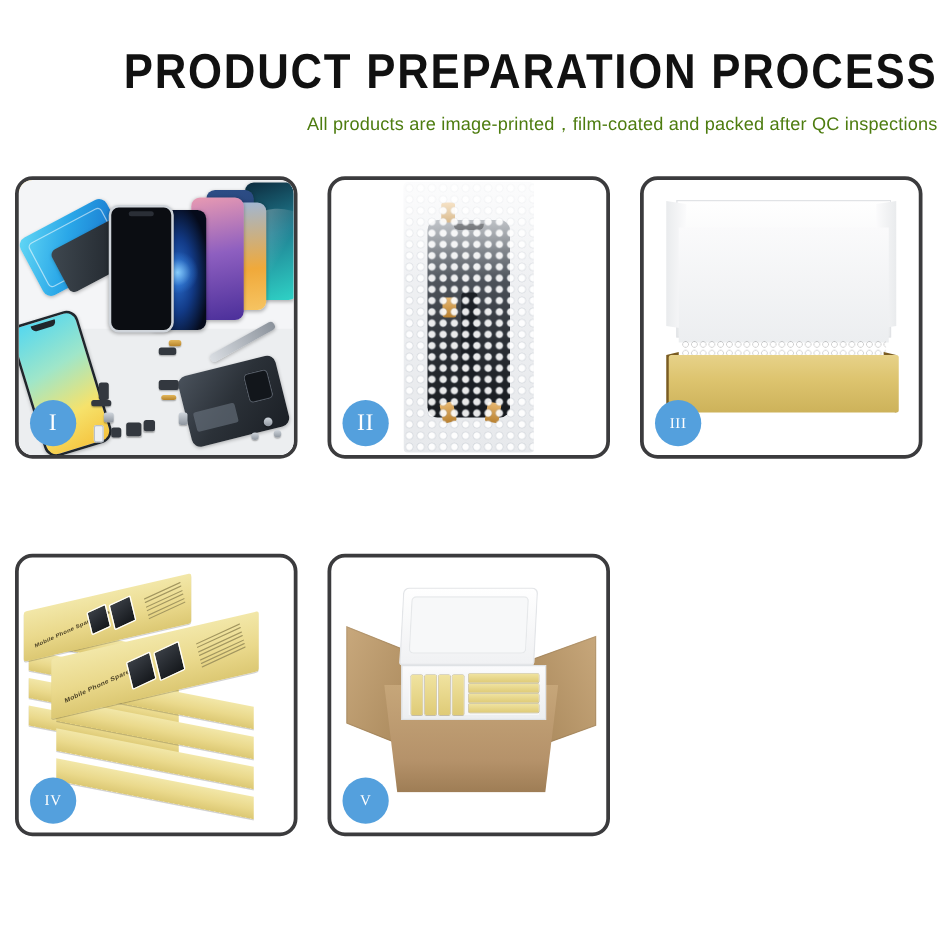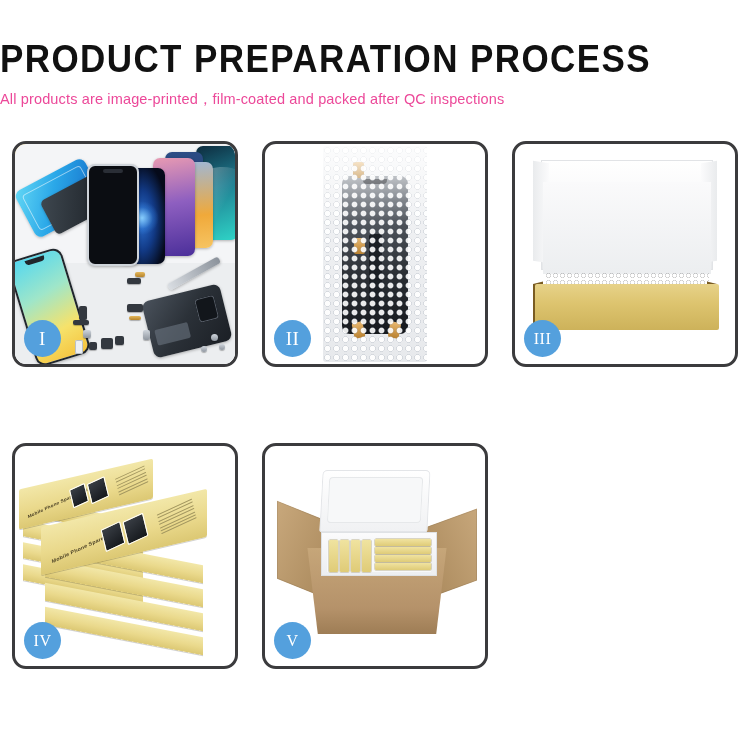--- a/index.html
+++ b/index.html
@@ -12,37 +12,37 @@
     width: 750px;
     height: 750px;
     font-family: "Liberation Sans", sans-serif;
     overflow: hidden;
     position: relative;
   }
 
   .page { width: 750px; height: 750px; position: relative; background:#fff; }
 
   
-  .header { text-align: left; padding-top: 38px; }
+  .header { text-align: right; padding-top: 38px; }
   .title {
     font-family: "Liberation Sans", sans-serif;
     font-size: 35px;
     font-weight: 700;
     letter-spacing: 1.4px;
     color: #111111;
     line-height: 1;
     transform: scaleY(1.12);
     transform-origin: center top;
   }
   .subtitle {
     margin-top: 17px;
     font-family: "Liberation Sans", sans-serif;
     font-size: 14.5px;
     font-weight: 400;
-    color: #ec4899;
+    color: #4d7c0f;
     letter-spacing: .15px;
   }
 
   
   .grid {
     position: absolute;
     left: 12px;
     top: 141px;
     width: 726px;
     display: grid;
@@ -78,21 +78,21 @@
     color: #ffffff;
     display: flex;
     align-items: center;
     justify-content: center;
     font-family: "Liberation Serif", serif;
     font-size: 19px;
     letter-spacing: .5px;
     z-index: 40;
     user-select: none;
   }
-  .badge.small { font-size: 16px; }
+  .badge.small { font-size: 12px; }
 
   
   .p1-bg { position:absolute; inset:0; background:#f4f5f7; }
   .p1-bg::after{
     content:""; position:absolute; left:0; right:0; top:54%; height:46%;
     background:#eceef0;
   }
   .ph {
     position: absolute;
     border-radius: 6px;

